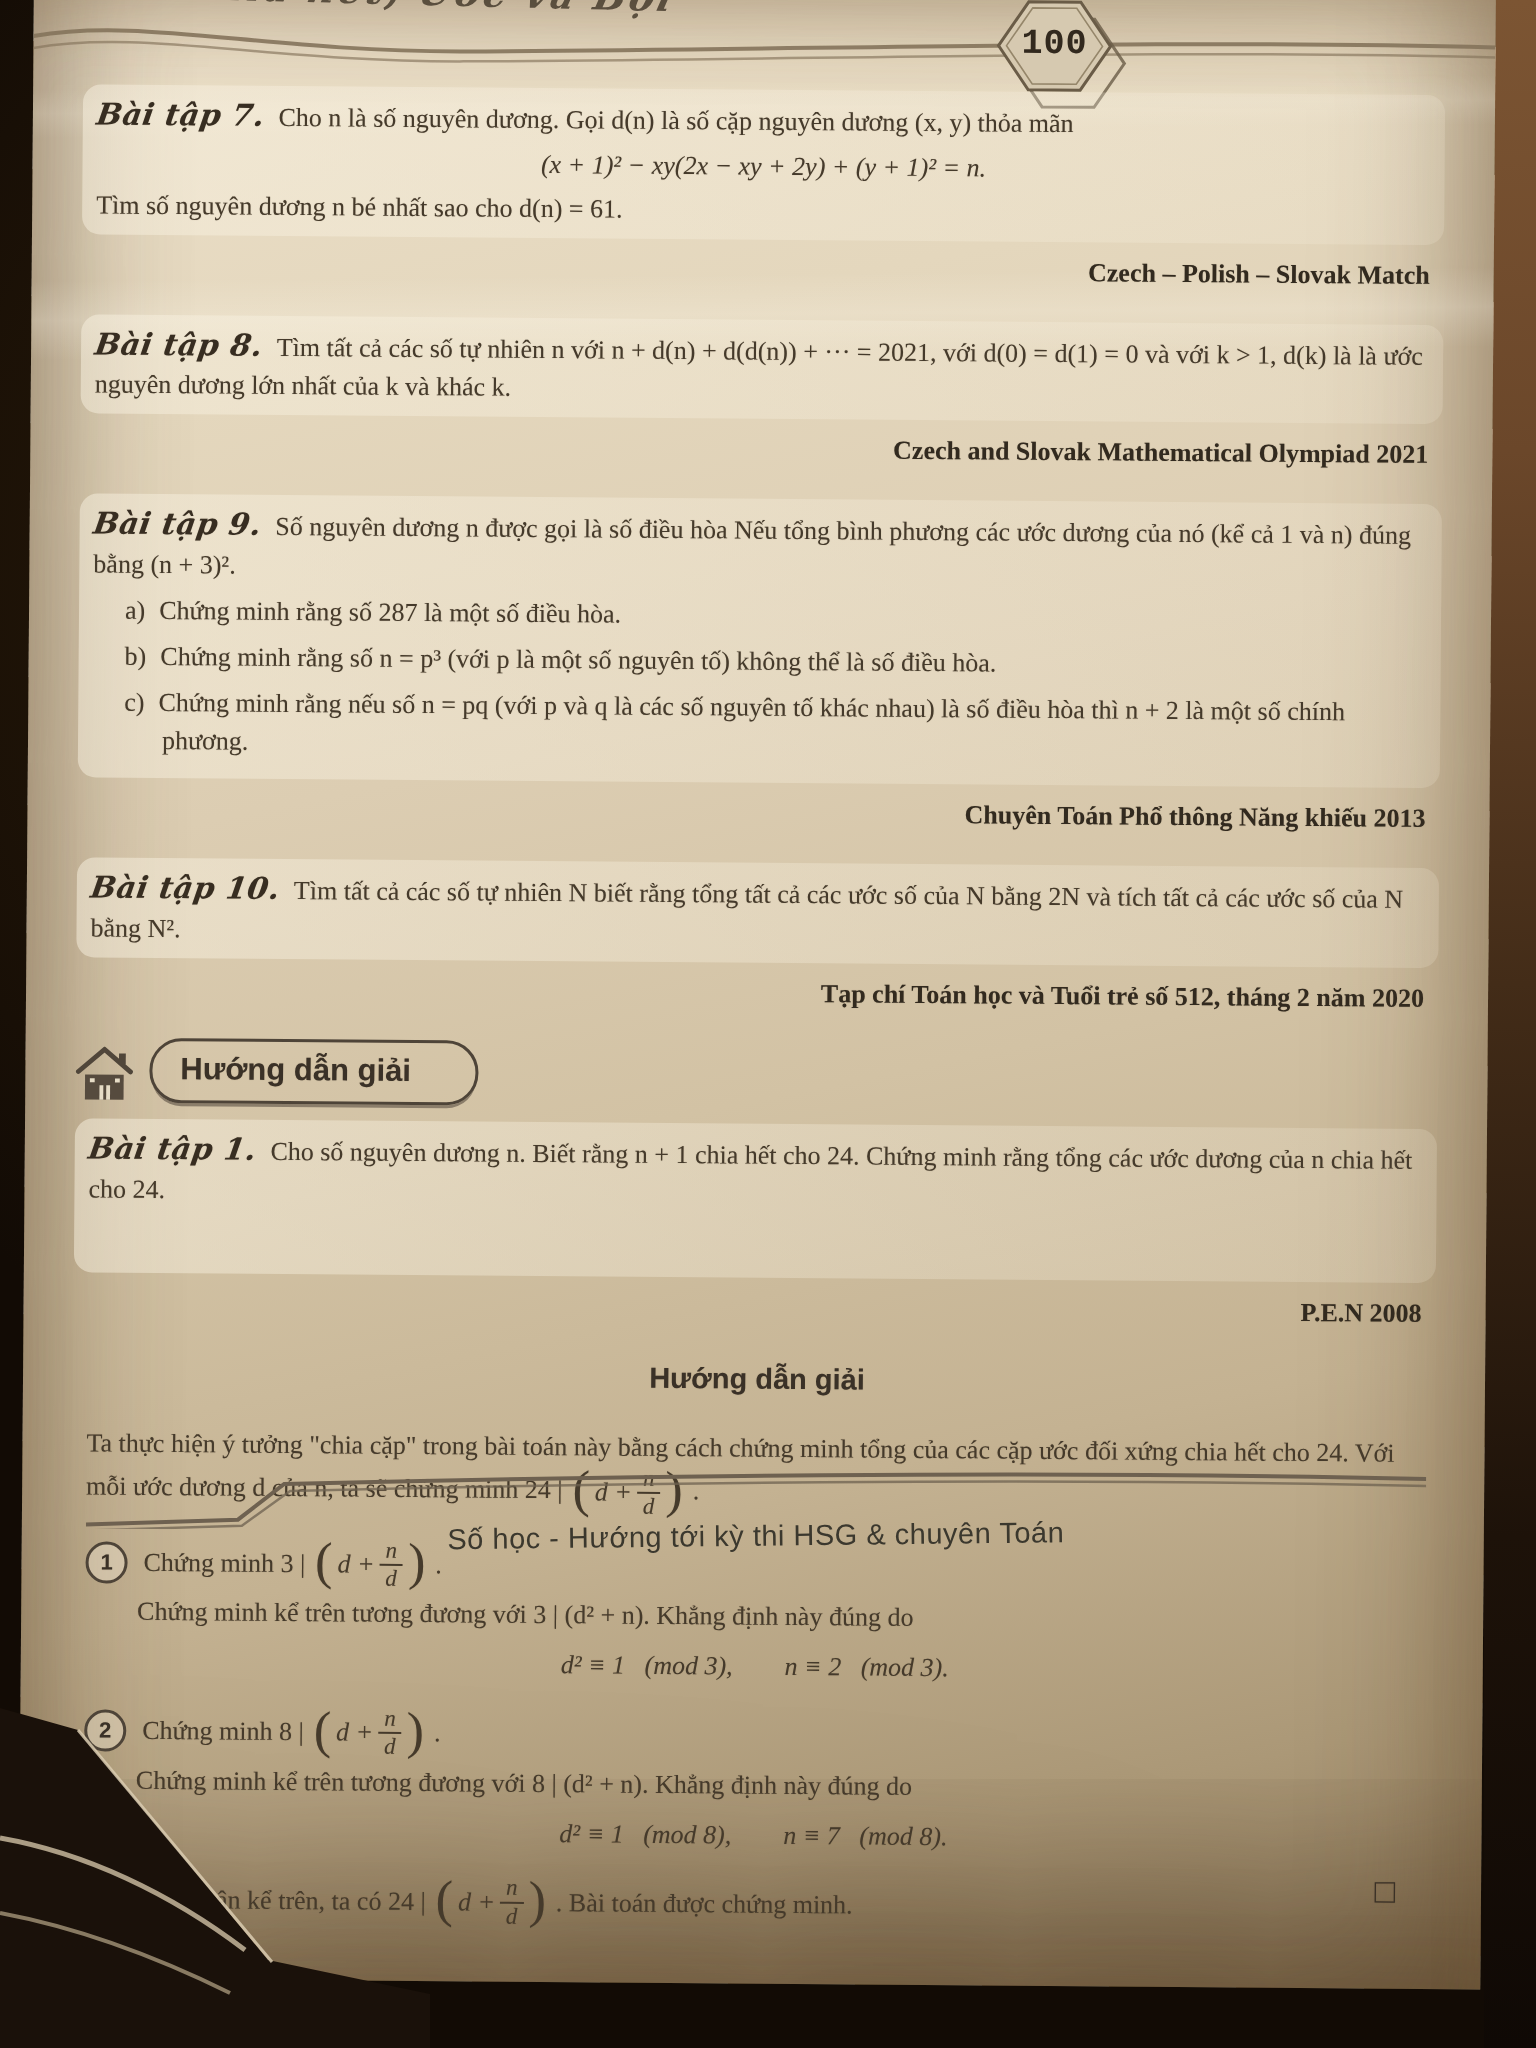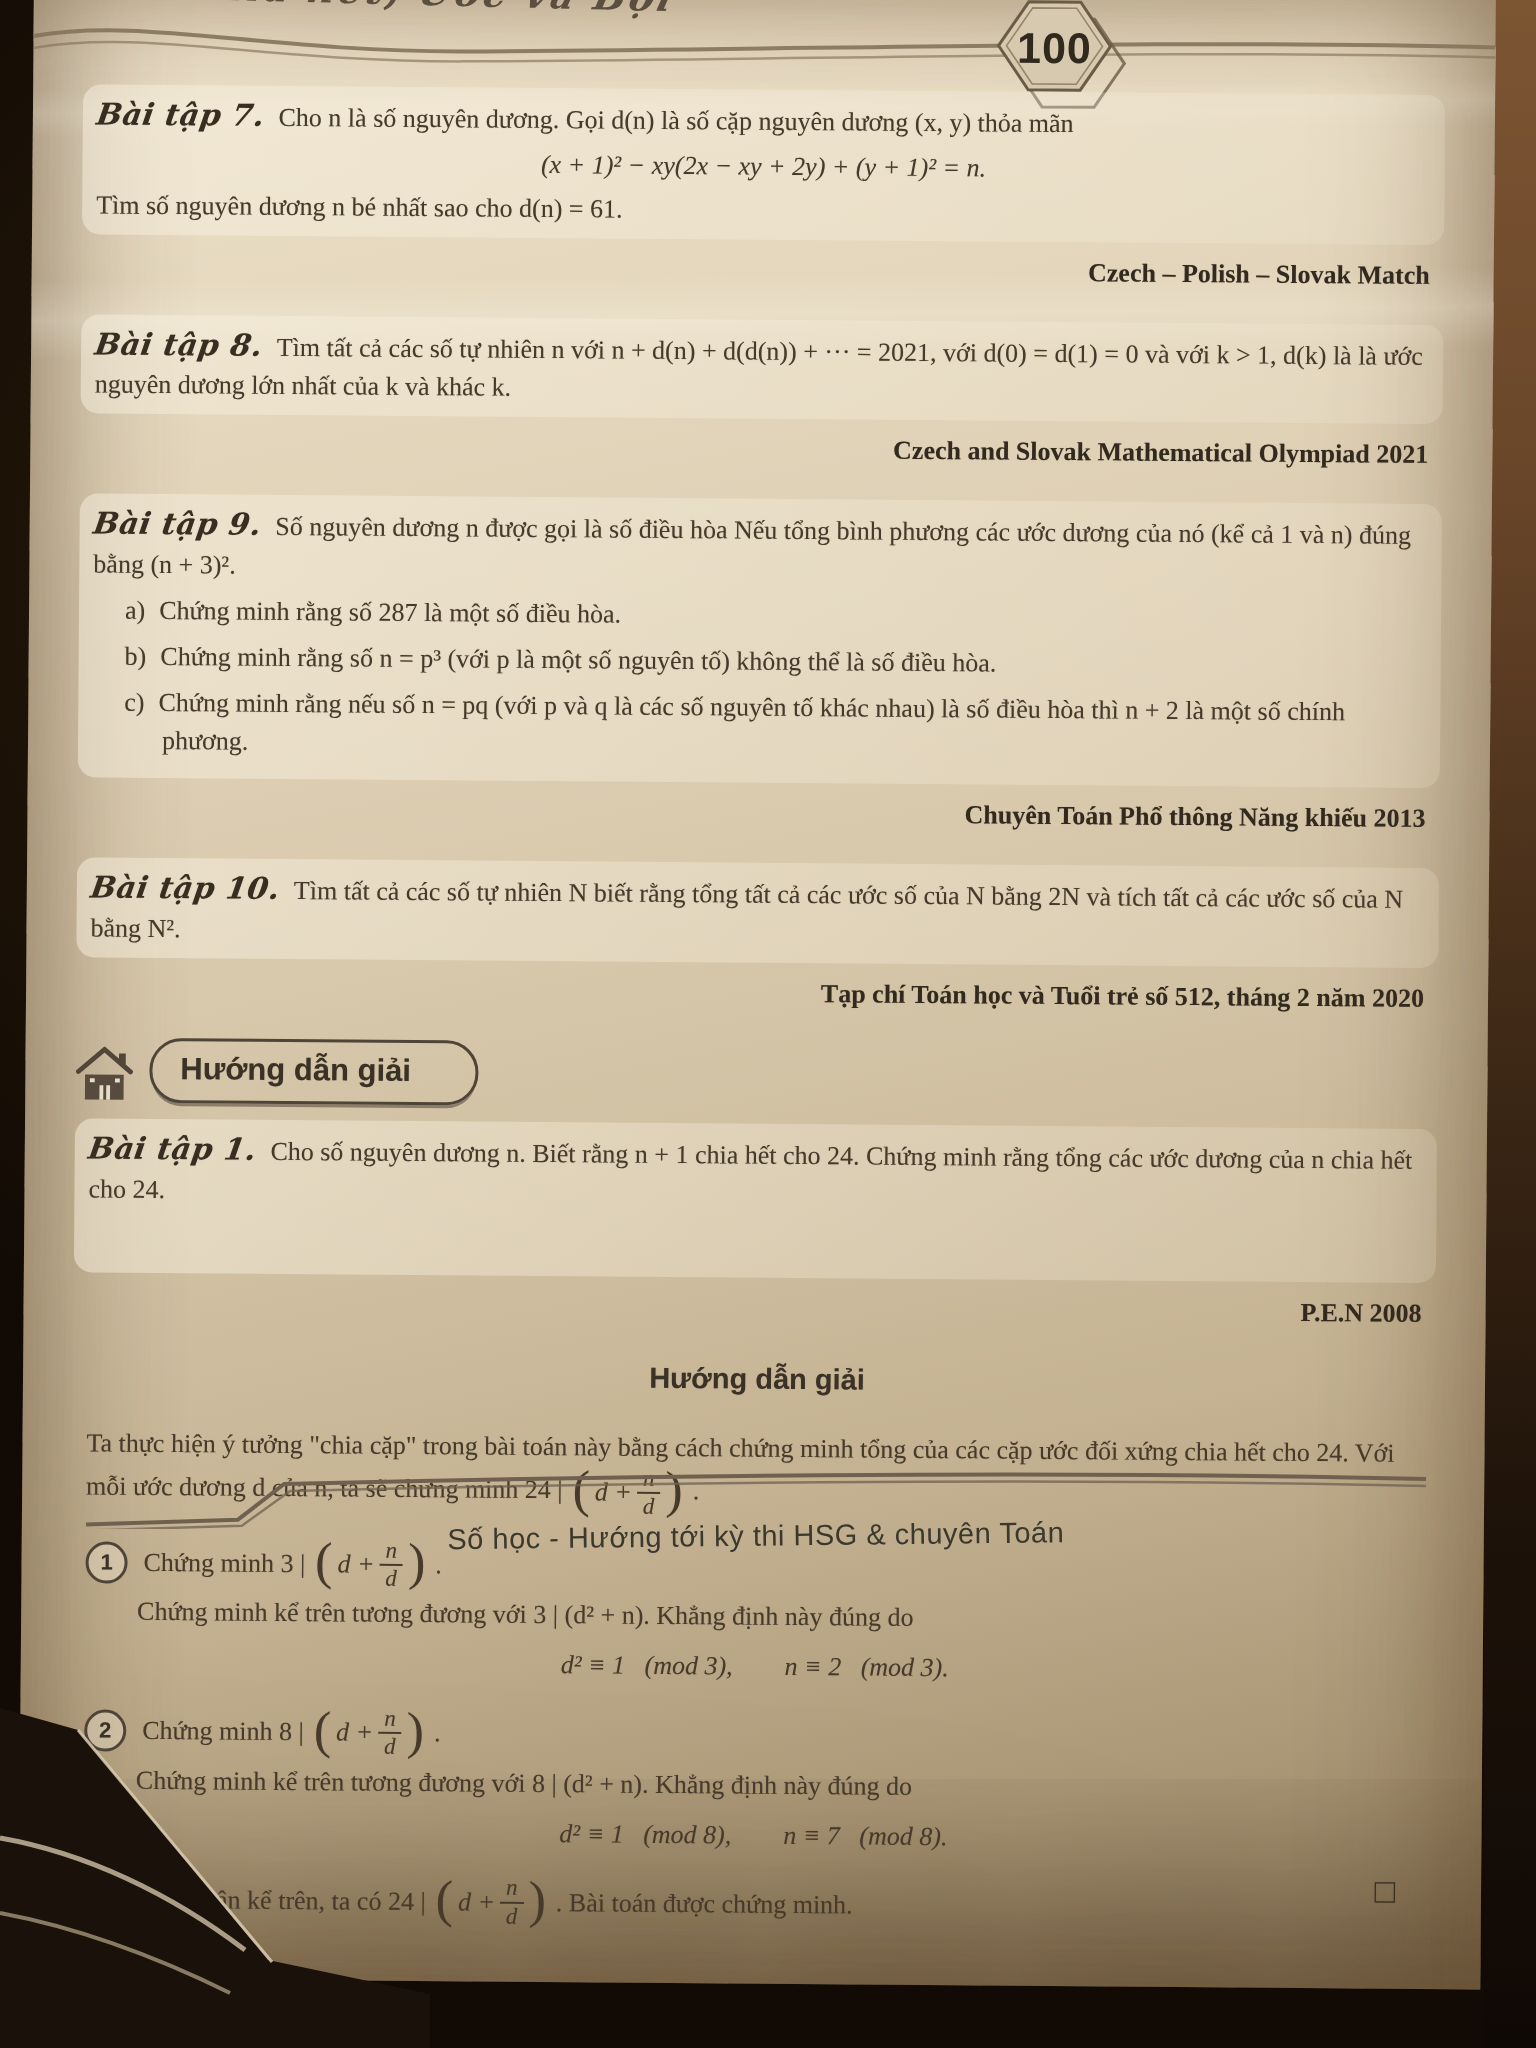--- a/index.html
+++ b/index.html
@@ -33,21 +33,21 @@
   .chapter-script{
     position:absolute;top:-14px;left:150px;
     font-family:"DejaVu Serif",serif;font-style:italic;font-weight:700;
     font-size:38px;letter-spacing:3px;color:#4c4132;opacity:.88;
     transform:skewX(-12deg) rotate(1deg);white-space:nowrap;
   }
   .top-rule{position:absolute;top:18px;left:0;width:1462px;height:90px}
   .badge{position:absolute;top:6px;left:962px;width:132px;height:118px}
   .badge .num{
     position:absolute;left:0;top:30px;width:118px;text-align:center;
-    font-family:Liberation Sans, sans-serif;font-weight:700;font-size:43px;color:#32291e;letter-spacing:1px;
+    font-family:Liberation Mono, monospace;font-weight:700;font-size:35px;color:#32291e;letter-spacing:1px;
   }
 
   
   .content{
     position:absolute;top:0;left:0;right:0;
     padding:104px 58px 0 64px;
     font-size:26px;line-height:1.46;
     text-shadow:0 0 1px rgba(70,52,30,.30);
   }
   p{margin:0}

